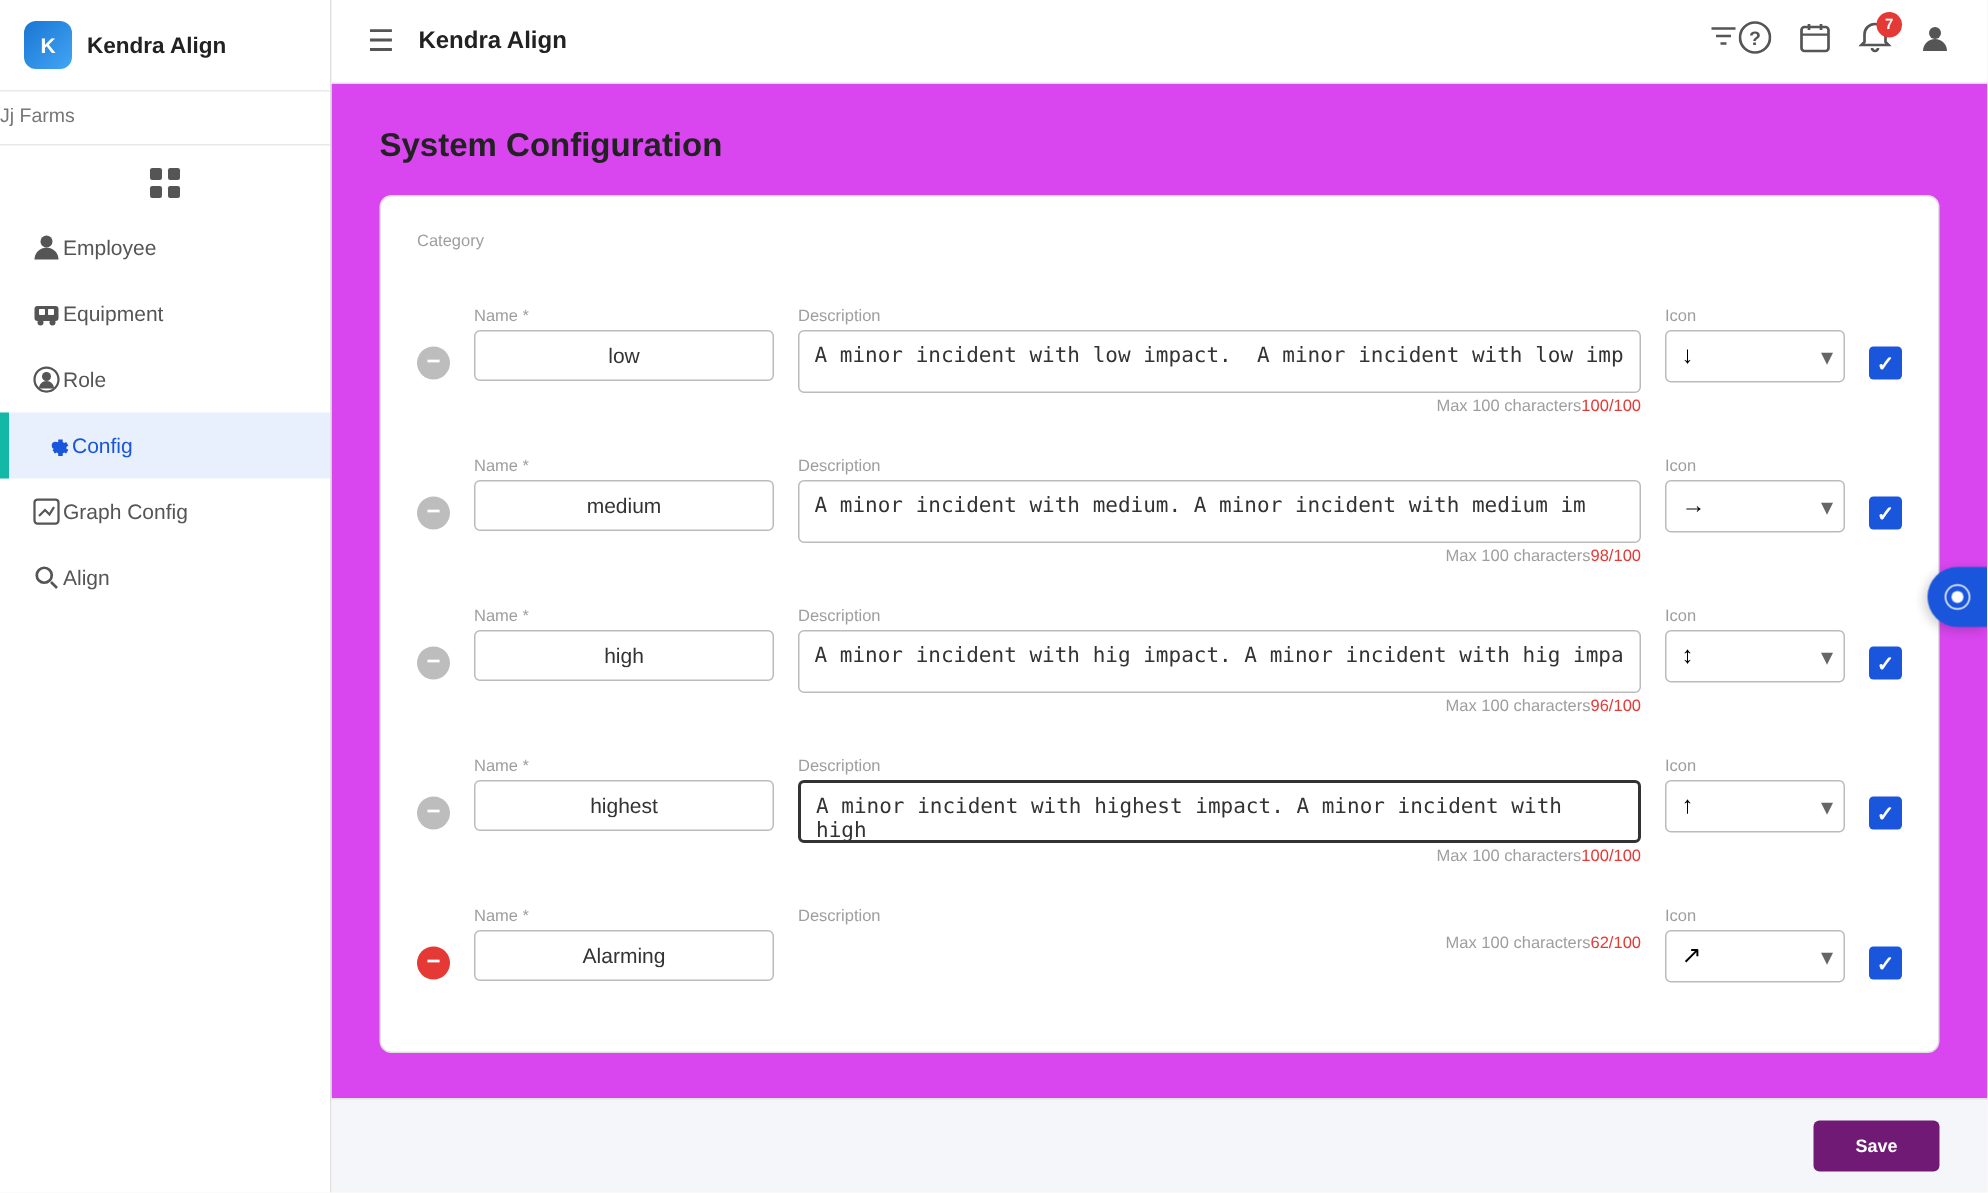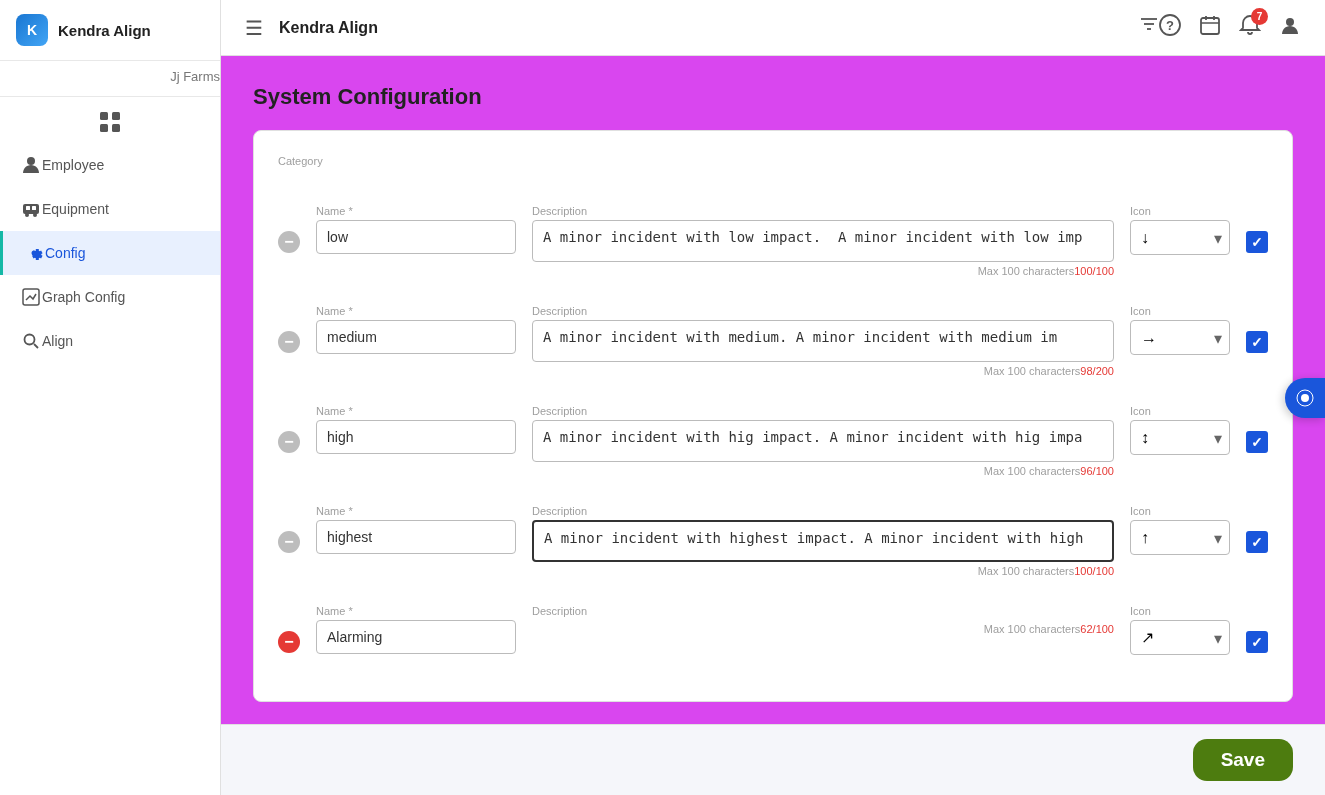--- a/index.html
+++ b/index.html
@@ -30,41 +30,41 @@
       border-radius: 8px;
       display: flex; align-items: center; justify-content: center;
       color: #fff; font-weight: bold; font-size: 14px;
     }
     .sidebar-app-name {
       font-size: 15px; font-weight: 600; color: #222;
     }
     .sidebar-org {
       font-size: 13px; color: #777;
       padding: 8px 0 12px;
-      width: 100%; text-align: right;
+      width: 100%; text-align: left;
       border-bottom: 1px solid #e8e8e8;
     }
     .sidebar-grid-icon {
       display: flex; align-items: center; justify-content: center;
       padding: 14px 0 10px;
     }
     .nav-items { width: 100%; }
     .nav-item {
       display: flex; align-items: center; gap: 0;
       padding: 11px 20px;
       cursor: pointer;
       color: #555;
       font-size: 14px;
       font-weight: 500;
       transition: background 0.15s;
     }
     .nav-item.active {
       background: #e8f0fe;
       color: #1a56db;
-      border-left: 3px solid #14b8a6;
+      border-left: 6px solid #14b8a6;
     }
     .nav-icon {
       width: 22px; height: 22px;
       display: flex; align-items: center; justify-content: center;
       font-size: 18px;
       color: inherit;
     }
 
     
     .main {
@@ -184,20 +184,21 @@
 
     .name-field-wrap { width: 200px; }
     .name-input {
       width: 100%;
       border: 1px solid #bbb;
       border-radius: 4px;
       padding: 8px 10px;
       font-size: 14px;
       color: #333;
       outline: none;
+      text-align: center;
     }
 
     .desc-field-wrap { flex: 1; min-width: 0; }
     .desc-input {
       width: 100%;
       border: 1px solid #bbb;
       border-radius: 4px;
       padding: 8px 10px;
       font-size: 14px;
       color: #333;
@@ -206,21 +207,21 @@
       outline: none;
       overflow: hidden;
     }
     .desc-input.focused { border: 2px solid #333; }
     .char-count-row {
       display: flex; justify-content: flex-end;
       font-size: 11px; color: #9e9e9e; margin-top: 3px;
     }
     .char-count-row .count { color: #e53935; }
 
-    .icon-field-wrap { width: 100px; }
+    .icon-field-wrap { width: 120px; }
     .icon-select-wrapper {
       position: relative; width: 100%;
     }
     .icon-select {
       width: 100%;
       border: 1px solid #bbb;
       border-radius: 4px;
       padding: 8px 28px 8px 10px;
       font-size: 16px;
       background: #fff;
@@ -254,26 +255,26 @@
 
     
     .save-bar {
       display: flex;
       justify-content: flex-end;
       padding: 14px 32px;
       background: #f5f6fa;
       border-top: 1px solid #e0e0e0;
     }
     .save-btn {
-      background: #4d7c0f;
+      background: #701a75;
       color: #fff;
       border: none;
-      border-radius: 14px;
+      border-radius: 4px;
       padding: 10px 28px;
-      font-size: 19px;
+      font-size: 12px;
       font-weight: 600;
       cursor: pointer;
     }
 
     
     .chat-fab {
       position: fixed;
       right: 0;
       top: 50%;
       transform: translateY(-50%);
@@ -319,20 +320,30 @@
       <span class="nav-icon">
         <svg width="20" height="20" viewBox="0 0 20 20">
             <rect x="2" y="5" width="16" height="10" rx="2" fill="#555"></rect>
             <circle cx="6" cy="16" r="2" fill="#555"></circle>
             <circle cx="14" cy="16" r="2" fill="#555"></circle>
             <rect x="5" y="7" width="4" height="4" rx="0.5" fill="#fff"></rect>
             <rect x="11" y="7" width="4" height="4" rx="0.5" fill="#fff"></rect>
           </svg>
       </span>
       <span>Equipment</span>
+    </div>
+    <div class="nav-item">
+      <span class="nav-icon">
+        <svg width="20" height="20" viewBox="0 0 20 20">
+            <circle cx="10" cy="10" r="8" fill="none" stroke="#555" stroke-width="1.5"></circle>
+            <circle cx="10" cy="8" r="3" fill="#555"></circle>
+            <path d="M5 16c0-2.8 2.2-5 5-5s5 2.2 5 5" fill="#555"></path>
+          </svg>
+      </span>
+      <span>Role</span>
     </div>
     <div class="nav-item active">
       <span class="nav-icon">
         <svg width="20" height="20" viewBox="0 0 20 20">
             <path d="M10 12.5a2.5 2.5 0 100-5 2.5 2.5 0 000 5z" fill="#1a56db"></path>
             <path d="M17.3 10.9l1.3-.7-1.5-2.6-1.3.7a6 6 0 00-1-.6V6h-3v1.7a6 6 0 00-1 .6l-1.3-.7L8 10.2l1.3.7a6 6 0 000 1.2L8 12.8l1.5 2.6 1.3-.7a6 6 0 001 .6V17h3v-1.7a6 6 0 001-.6l1.3.7 1.5-2.6-1.3-.7a6 6 0 000-1.2z" fill="#1a56db"></path>
           </svg>
       </span>
       <span>Config</span>
     </div>
@@ -440,21 +451,21 @@
     <button class="remove-btn grey">−</button>
     <div class="field-group name-field-wrap">
       <div class="field-label">Name *</div>
       <input class="name-input" type="text" value="medium" style="">
     </div>
     <div class="field-group desc-field-wrap">
       <div class="field-label">Description</div>
       <textarea class="desc-input" style="">A minor incident with medium. A minor incident with medium im</textarea>
       <div class="char-count-row">
         <span>Max 100 characters</span>
-        <span class="count">98/200</span>
+        <span class="count">98/100</span>
       </div>
     </div>
     <div class="field-group icon-field-wrap">
       <div class="field-label">Icon</div>
       <div class="icon-select-wrapper">
         <select class="icon-select">
           <option>→</option>
         </select>
       </div>
     </div>

